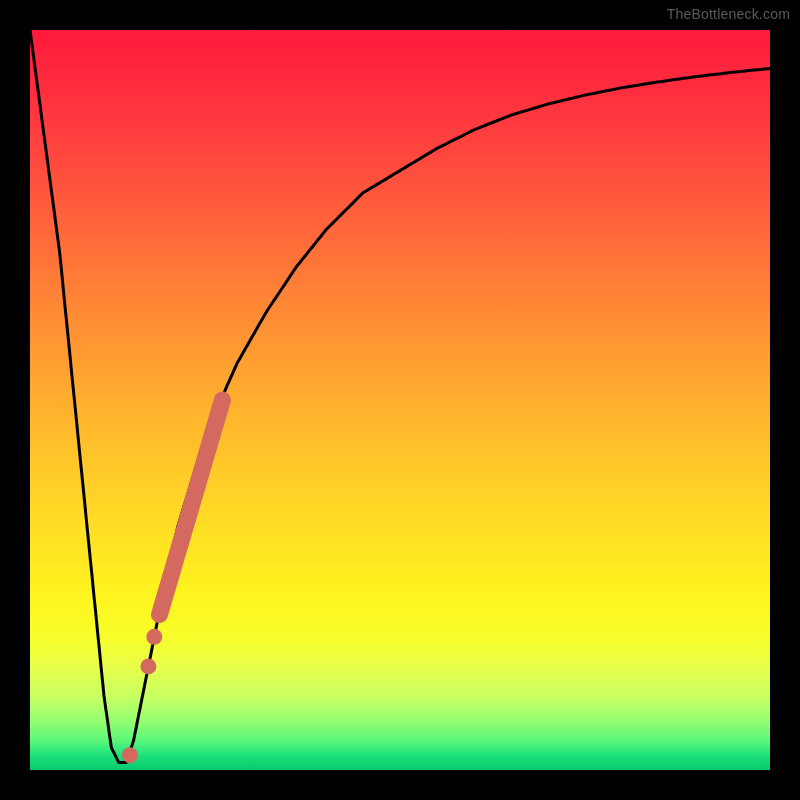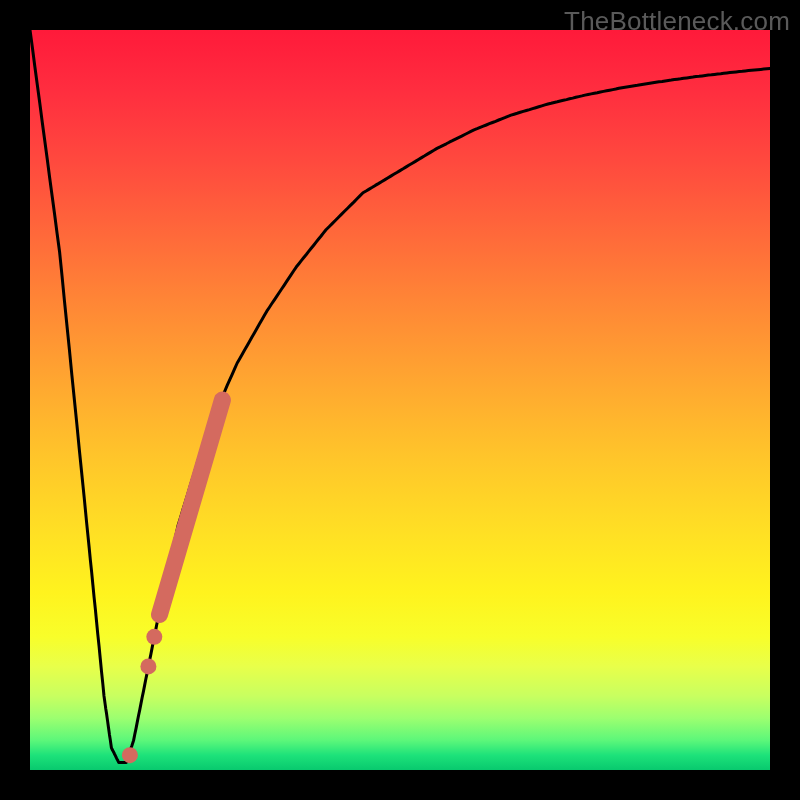--- a/index.html
+++ b/index.html
@@ -41,21 +41,21 @@
       #5cf77a 96%,
       #1de27a 98%,
       #08c96e 100%
     );
   }
   .watermark {
     position: absolute;
     top: 6px;
     right: 10px;
     color: #5a5a5a;
-    font-size: 26px;
+    font-size: 14px;
     font-weight: 500;
     letter-spacing: 0.2px;
     user-select: none;
   }
   svg.curve {
     position: absolute;
     left: 0;
     top: 0;
     width: 740px;
     height: 740px;

